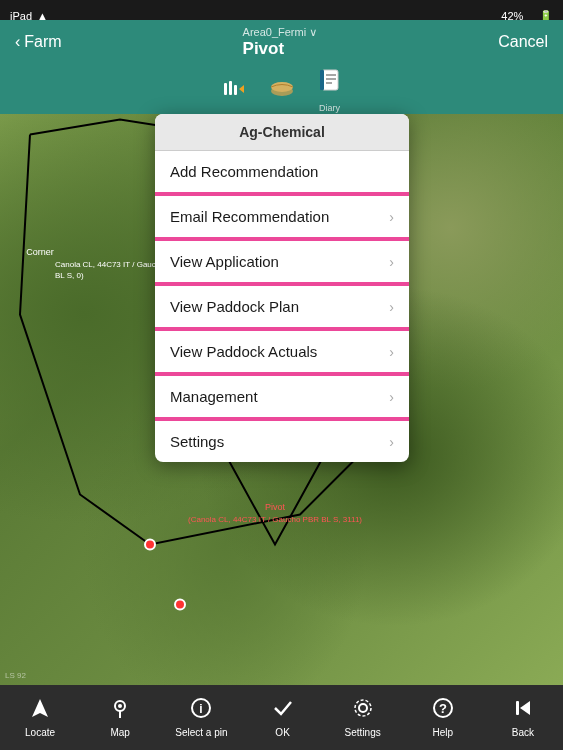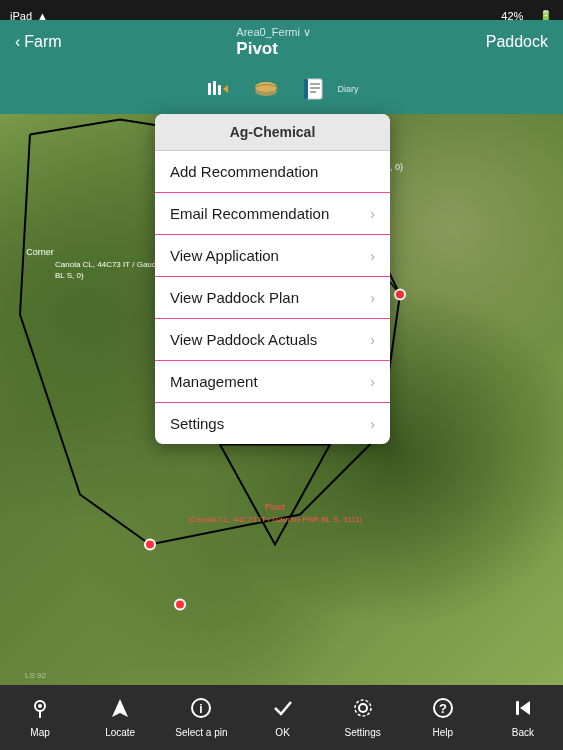--- a/index.html
+++ b/index.html
@@ -105,21 +105,21 @@
       align-items: center;
       justify-content: center;
       gap: 20px;
       z-index: 50;
     }
     .toolbar-icon {
       color: white;
       font-size: 24px;
       cursor: pointer;
       display: flex;
-      flex-direction: row;
+      flex-direction: column;
       align-items: center;
       gap: 9px;
     }
     .toolbar-icon span {
       font-size: 9px;
       color: rgba(255,255,255,0.8);
     }
 
     
     #map-bg {
@@ -139,42 +139,42 @@
       top: 0; left: 0;
       width: 100%;
       height: 100%;
     }
 
     
     #dropdown-menu {
       position: absolute;
       top: 114px;
       left: 155px;
-      width: 235px;
+      width: 254px;
       background: white;
       border-radius: 8px;
       box-shadow: 0 4px 20px rgba(0,0,0,0.4);
       z-index: 200;
       overflow: hidden;
     }
     #dropdown-menu .menu-header {
       background: #e8e8e8;
       text-align: center;
       padding: 10px;
       font-size: 14px;
       font-weight: 600;
       color: #333;
       border-bottom: 1px solid #ccc;
     }
     #dropdown-menu .menu-item {
       display: flex;
       align-items: center;
       justify-content: space-between;
       padding: 12px 15px;
-      border-bottom: 1px solid #ec4899;
+      border-bottom: 4px solid #ec4899;
       cursor: pointer;
       font-size: 15px;
       color: #1a1a1a;
     }
     #dropdown-menu .menu-item:last-child {
       border-bottom: none;
     }
     #dropdown-menu .menu-item .chevron {
       color: #aaa;
       font-size: 14px;
@@ -204,21 +204,20 @@
     .bottom-btn .icon {
       font-size: 20px;
     }
 
     .coord-label {
       position: absolute;
       color: rgba(255,255,255,0.5);
       font-size: 8px;
       bottom: 5px;
       left: 5px;
-      margin-left: 20px;
     }
   </style>
 </head>
 <body>
 
 <div id="status-bar">
   <div class="left">
     <span>iPad</span>
     <span>▲</span>
   </div>
@@ -236,21 +235,21 @@
     <span>‹</span>
     <span>Farm</span>
   </div>
   <div class="title-area">
     <div class="subtitle">
       <span>Area0_Fermi</span>
       <span> ∨</span>
     </div>
     <div class="title">Pivot</div>
   </div>
-  <div class="cancel-btn">Paddock</div>
+  <div class="cancel-btn">Cancel</div>
 </div>
 
 <div id="toolbar">
   <div class="toolbar-icon">
     <svg width="28" height="28" viewBox="0 0 28 28">
       <rect x="4" y="8" width="3" height="12" fill="white" rx="1"></rect>
       <rect x="9" y="6" width="3" height="14" fill="white" rx="1"></rect>
       <rect x="14" y="10" width="3" height="10" fill="white" rx="1"></rect>
       <path d="M19 14 L24 10 L24 18 Z" fill="#f0a020"></path>
     </svg>
@@ -335,38 +334,38 @@
   <div class="menu-item">
     <span>Settings</span>
     <span class="chevron">›</span>
   </div>
 </div>
 
 <div id="bottom-bar">
   <div class="bottom-btn">
     <span class="icon">
       <svg width="22" height="22" viewBox="0 0 22 22">
+        <polygon points="11,2 3,20 11,16 19,20" fill="white"></polygon>
+      </svg>
+    </span>
+    <span>Locate</span>
+  </div>
+  <div class="bottom-btn">
+    <span class="icon">
+      <svg width="22" height="22" viewBox="0 0 22 22">
         <circle cx="11" cy="9" r="5" fill="none" stroke="white" stroke-width="2"></circle>
         <line x1="11" y1="14" x2="11" y2="21" stroke="white" stroke-width="2"></line>
         <circle cx="11" cy="9" r="2" fill="white"></circle>
       </svg>
     </span>
     <span>Map</span>
   </div>
   <div class="bottom-btn">
     <span class="icon">
       <svg width="22" height="22" viewBox="0 0 22 22">
-        <polygon points="11,2 3,20 11,16 19,20" fill="white"></polygon>
-      </svg>
-    </span>
-    <span>Locate</span>
-  </div>
-  <div class="bottom-btn">
-    <span class="icon">
-      <svg width="22" height="22" viewBox="0 0 22 22">
         <circle cx="11" cy="11" r="9" fill="none" stroke="white" stroke-width="2"></circle>
         <text x="11" y="16" text-anchor="middle" fill="white" font-size="12" font-weight="bold">i</text>
       </svg>
     </span>
     <span>Select a pin</span>
   </div>
   <div class="bottom-btn">
     <span class="icon">
       <svg width="22" height="22" viewBox="0 0 22 22">
         <polyline points="3,11 9,17 19,5" fill="none" stroke="white" stroke-width="2.5"></polyline>

